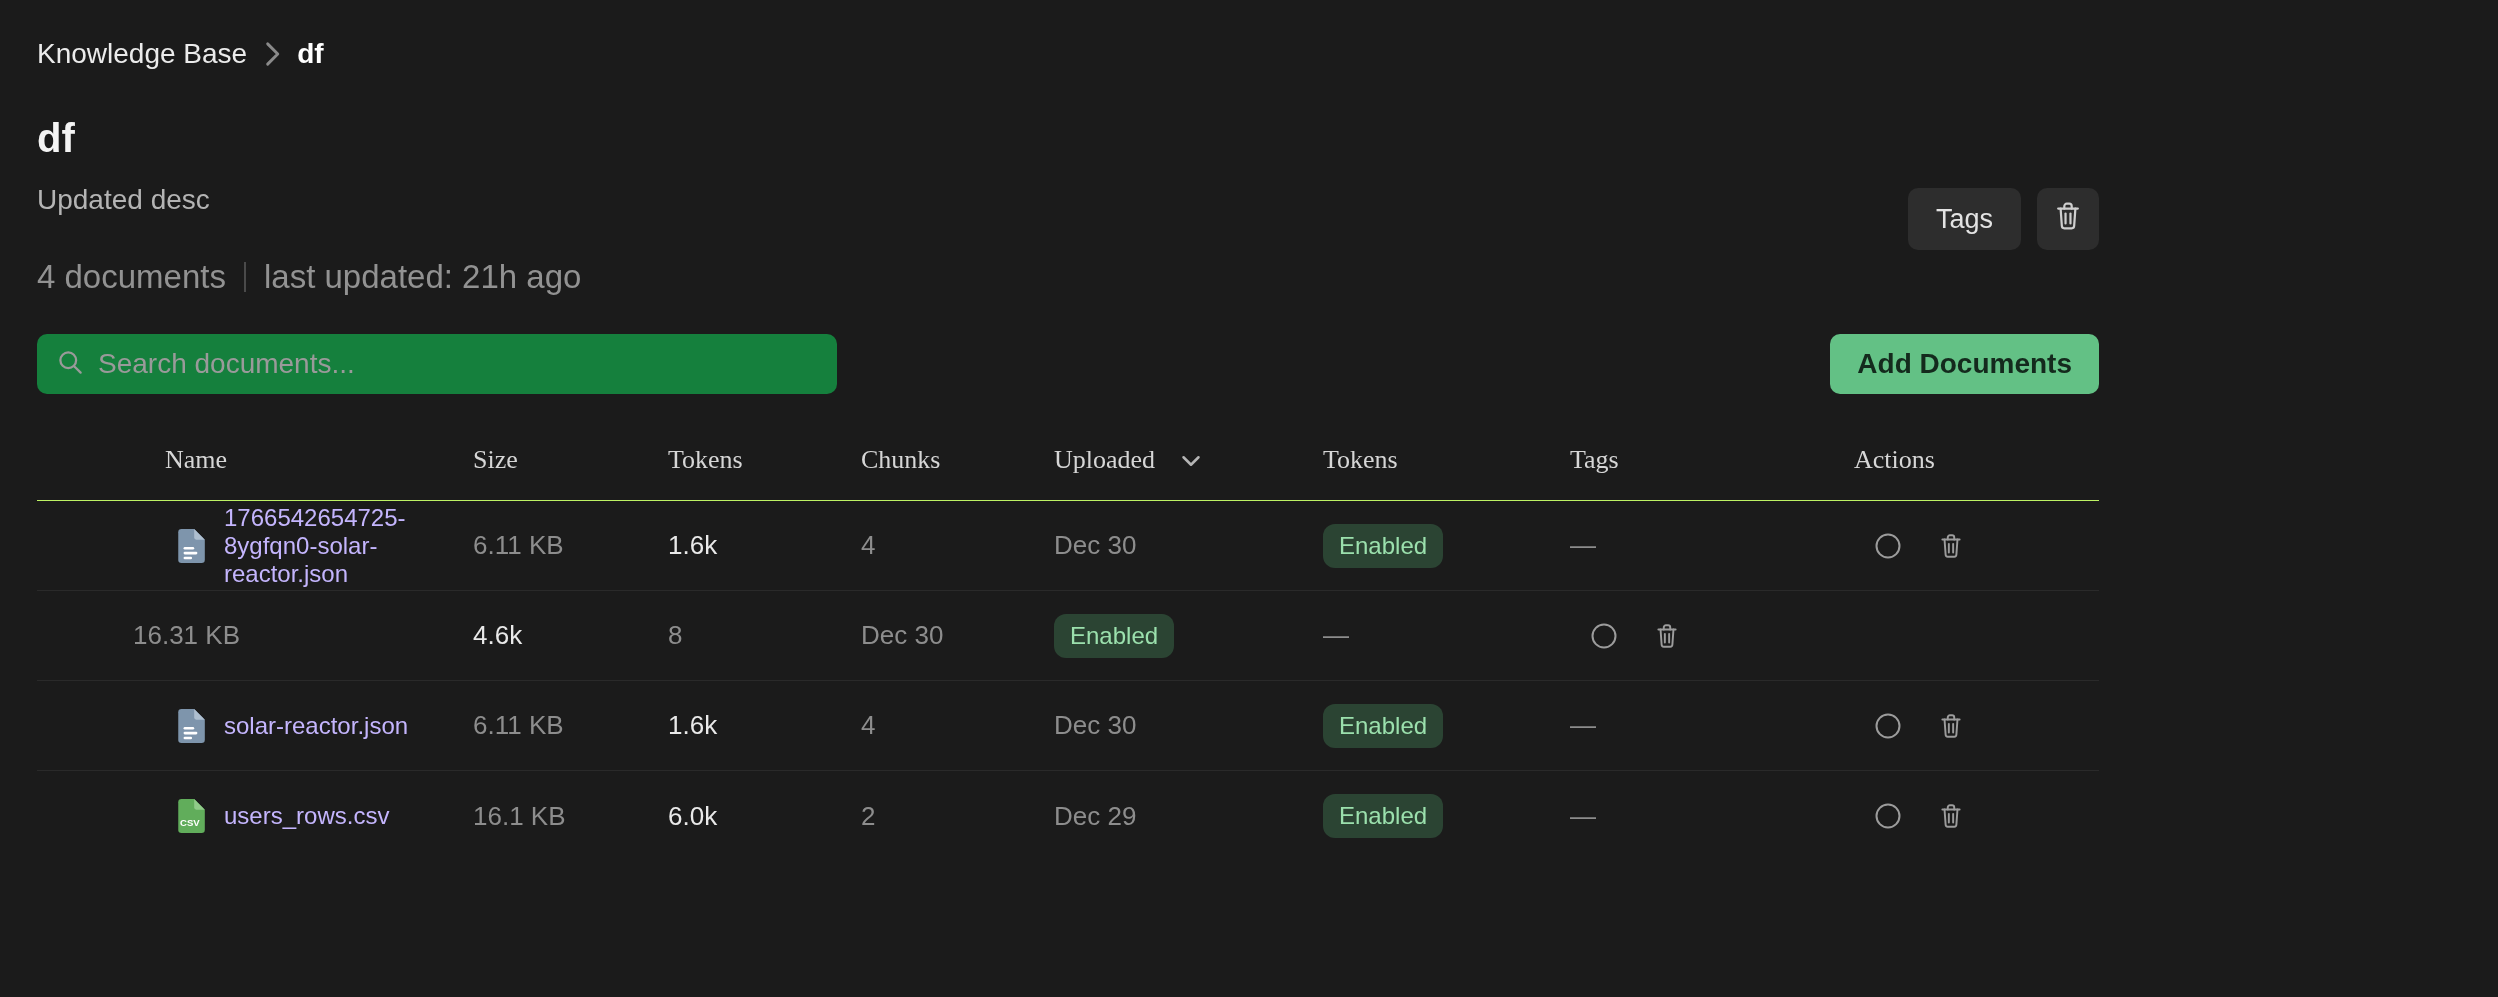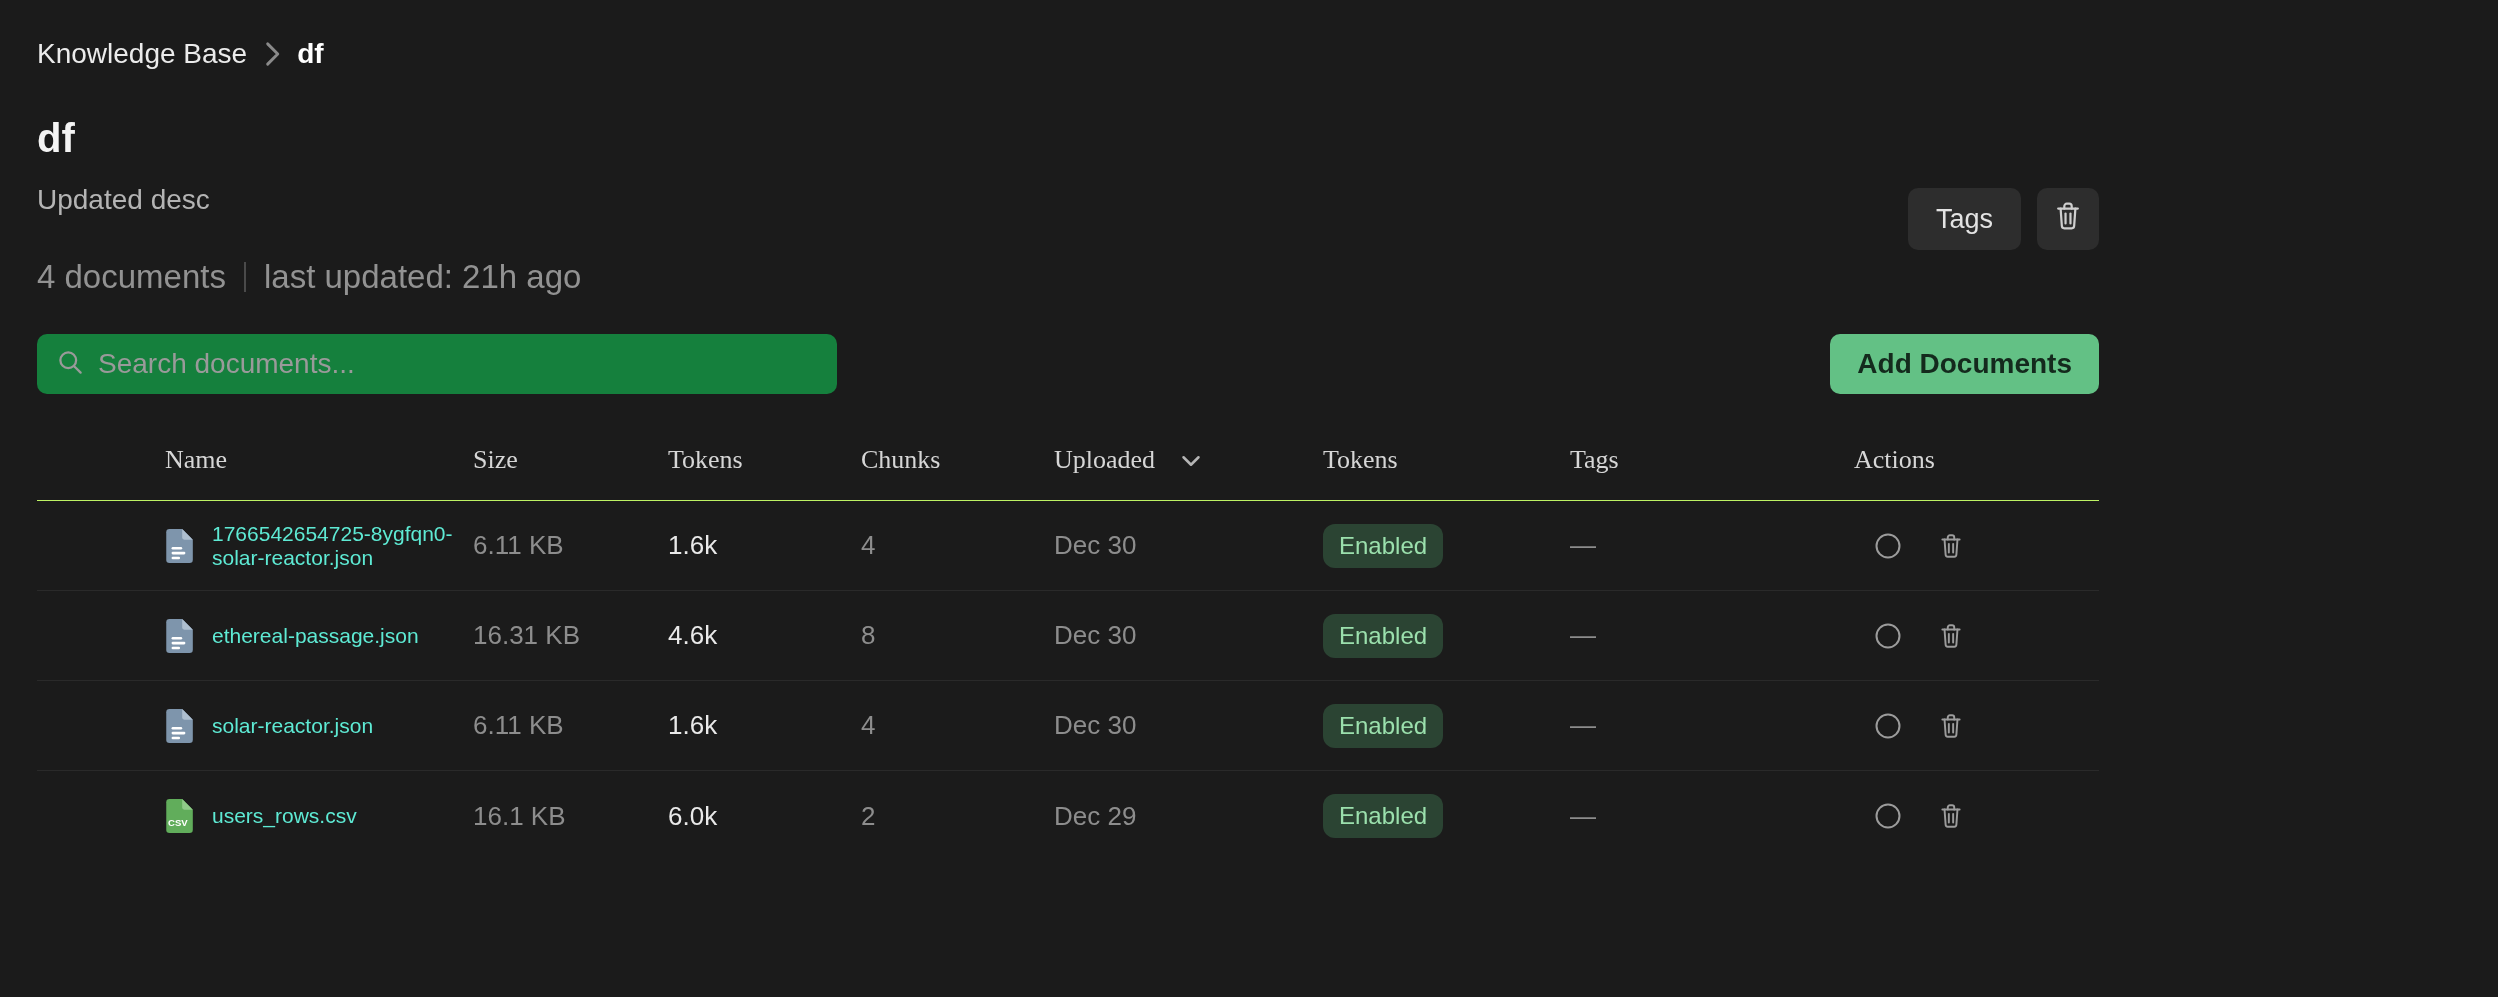--- a/index.html
+++ b/index.html
@@ -58,22 +58,22 @@
     align-items:center;
   }
   .thead { height:82px; border-bottom:1px solid #bef264; font-size:26px; color:#d6d6d6; font-weight:500;font-family:Liberation Serif, serif; }
   .thead .cell-check { padding-left:40px; }
   .cell-name { padding-left:32px; display:flex; align-items:center; }
   .th-uploaded { display:flex; align-items:flex-start; gap:26px; }
   .row { height:90px; border-bottom:1px solid #2a2a2a; }
   .row:last-child { border-bottom:none; }
   .row .cell-check { padding-left:40px; }
   .checkbox { width:27px; height:27px; border-radius:7px; background:#383838; cursor:pointer; }
-  .file-icon { margin-right:19px; display:flex; }
-  .name-text { font-size:21px; color:#5eead4; cursor:pointer; }
+  .file-icon { margin-right:19px; display:flex;margin-left:12px; }
+  .name-text { font-size:24px; color:#c4b5fd; cursor:pointer; }
   .cell-dim { font-size:26px; color:#8d8d8d; }
   .cell-tokens { font-size:26px; color:#e9e9e9; }
   .badge {
     display:inline-block; background:#2b4433; color:#9be0ad;
     font-size:24px; padding:8px 16px; border-radius:12px;
   }
   .cell-actions { display:flex; align-items:center; gap:36px; padding-left:20px; }
   .action-icon { display:flex; cursor:pointer; }
 </style>
 </head>
@@ -181,69 +181,56 @@
                 <path d="M9 7 V5 a2 2 0 0 1 2-2 h2 a2 2 0 0 1 2 2 V7"></path>
           <path d="M6 7 l1 14 a2 2 0 0 0 2 2 h6 a2 2 0 0 0 2-2 l1-14"></path>
           <path d="M10 11 v8"></path>
                 <path d="M14 11 v8"></path>
         </svg>
       </span>
     </div>
   </div>
         <div class="tr row">
     <div class="cell-check"><span class="checkbox"></span></div>
+    <div class="cell-dim">16.31 KB</div>
+    <div class="cell-tokens">4.6k</div>
+    <div class="cell-dim">8</div>
+    <div class="cell-dim">Dec 30</div>
+    <div><span class="badge">Enabled</span></div>
+    <div class="cell-dim">—</div>
+    <div class="cell-actions">
+      <span class="action-icon">
+        <svg width="28" height="28" viewBox="0 0 28 28">
+                <circle cx="14" cy="14" r="11.5" fill="none" stroke="#9c9c9c" stroke-width="2"></circle>
+              </svg>
+      </span>
+      <span class="action-icon">
+        <svg width="26" height="28" viewBox="0 0 24 26" fill="none" stroke="#9c9c9c" stroke-width="1.8" stroke-linecap="round" stroke-linejoin="round">
+          <path d="M4 7 H20"></path>
+                <path d="M9 7 V5 a2 2 0 0 1 2-2 h2 a2 2 0 0 1 2 2 V7"></path>
+          <path d="M6 7 l1 14 a2 2 0 0 0 2 2 h6 a2 2 0 0 0 2-2 l1-14"></path>
+          <path d="M10 11 v8"></path>
+                <path d="M14 11 v8"></path>
+        </svg>
+      </span>
+    </div>
+  </div>
+        <div class="tr row">
+    <div class="cell-check"><span class="checkbox"></span></div>
     <div class="cell-name">
       <span class="file-icon">
         <svg width="28" height="34" viewBox="0 0 26 32">
           <path d="M4 0 h12 l10 10 v19 a3 3 0 0 1 -3 3 h-19 a3 3 0 0 1 -3 -3 v-26 a3 3 0 0 1 3 -3 z" fill="#7e95ac"></path>
           <path d="M16 0 l10 10 h-8 a2 2 0 0 1 -2 -2 z" fill="#aebfd0"></path>
           <rect x="6" y="17" width="10" height="2.4" rx="1.2" fill="#ffffff"></rect>
           <rect x="6" y="21.5" width="13" height="2.4" rx="1.2" fill="#ffffff"></rect>
           <rect x="6" y="26" width="8" height="2.4" rx="1.2" fill="#ffffff"></rect>
         </svg>
       </span>
 
-      <span class="name-text">ethereal-passage.json</span>
-    </div>
-    <div class="cell-dim">16.31 KB</div>
-    <div class="cell-tokens">4.6k</div>
-    <div class="cell-dim">8</div>
-    <div class="cell-dim">Dec 30</div>
-    <div><span class="badge">Enabled</span></div>
-    <div class="cell-dim">—</div>
-    <div class="cell-actions">
-      <span class="action-icon">
-        <svg width="28" height="28" viewBox="0 0 28 28">
-                <circle cx="14" cy="14" r="11.5" fill="none" stroke="#9c9c9c" stroke-width="2"></circle>
-              </svg>
-      </span>
-      <span class="action-icon">
-        <svg width="26" height="28" viewBox="0 0 24 26" fill="none" stroke="#9c9c9c" stroke-width="1.8" stroke-linecap="round" stroke-linejoin="round">
-          <path d="M4 7 H20"></path>
-                <path d="M9 7 V5 a2 2 0 0 1 2-2 h2 a2 2 0 0 1 2 2 V7"></path>
-          <path d="M6 7 l1 14 a2 2 0 0 0 2 2 h6 a2 2 0 0 0 2-2 l1-14"></path>
-          <path d="M10 11 v8"></path>
-                <path d="M14 11 v8"></path>
-        </svg>
-      </span>
-    </div>
-  </div>
-        <div class="tr row">
-    <div class="cell-check"><span class="checkbox"></span></div>
-    <div class="cell-name">
-      <span class="file-icon">
-        <svg width="28" height="34" viewBox="0 0 26 32">
-          <path d="M4 0 h12 l10 10 v19 a3 3 0 0 1 -3 3 h-19 a3 3 0 0 1 -3 -3 v-26 a3 3 0 0 1 3 -3 z" fill="#7e95ac"></path>
-          <path d="M16 0 l10 10 h-8 a2 2 0 0 1 -2 -2 z" fill="#aebfd0"></path>
-          <rect x="6" y="17" width="10" height="2.4" rx="1.2" fill="#ffffff"></rect>
-          <rect x="6" y="21.5" width="13" height="2.4" rx="1.2" fill="#ffffff"></rect>
-          <rect x="6" y="26" width="8" height="2.4" rx="1.2" fill="#ffffff"></rect>
-        </svg>
-      </span>
-
       <span class="name-text">solar-reactor.json</span>
     </div>
     <div class="cell-dim">6.11 KB</div>
     <div class="cell-tokens">1.6k</div>
     <div class="cell-dim">4</div>
     <div class="cell-dim">Dec 30</div>
     <div><span class="badge">Enabled</span></div>
     <div class="cell-dim">—</div>
     <div class="cell-actions">
       <span class="action-icon">

